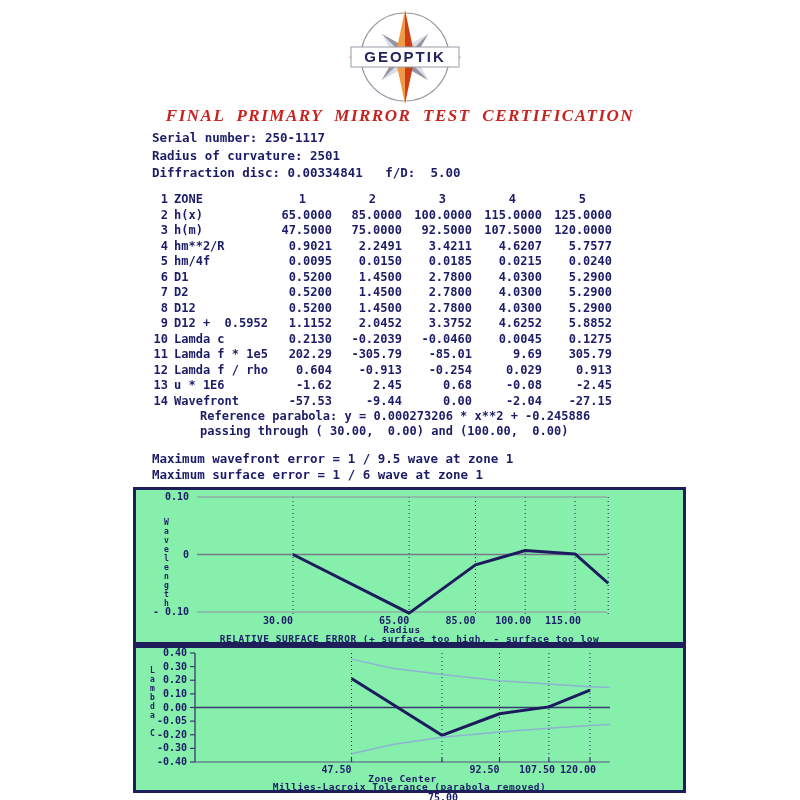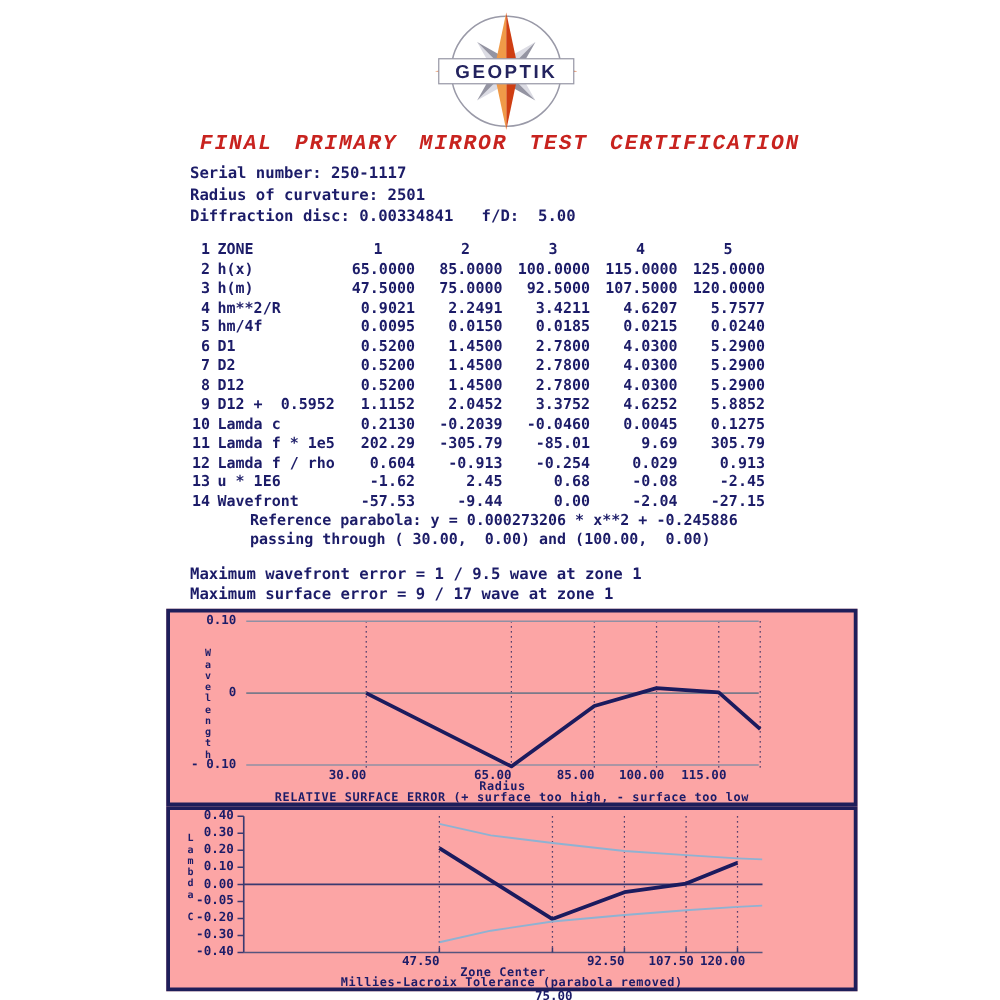--- a/index.html
+++ b/index.html
@@ -4,21 +4,21 @@
 <style>
   html,body{margin:0;padding:0;background:#ffffff;}
   #page{position:relative;width:800px;height:800px;background:#ffffff;overflow:hidden;
         font-family:"DejaVu Sans Mono",monospace;color:#1c1c68;}
 
   
   #logo{position:absolute;left:343px;top:6px;width:124px;height:102px;}
 
   
   #title{position:absolute;left:0;top:106px;width:800px;text-align:center;
-         font-family:Liberation Mono, monospace;font-style:italic;font-weight:bold;
+         font-family:Liberation Serif, serif;font-style:italic;font-weight:bold;
          font-size:17px;letter-spacing:1.5px;word-spacing:6px;color:#c8231f;}
   .infoline{position:absolute;left:152px;font-size:12.5px;font-weight:bold;white-space:pre;}
   #info-serial{top:130px;}
   #info-radius{top:148px;}
   #info-diff{top:165px;}
 
   
   #zone-table{position:absolute;left:152px;top:192px;font-size:12px;font-weight:bold;}
   .trow{display:grid;grid-template-columns:16px 94px repeat(5,70px);line-height:15.5px;height:15.5px;}
   .tnum{text-align:right;white-space:pre;}
@@ -26,21 +26,21 @@
   .tval{text-align:right;white-space:pre;}
   .tval.hdr{padding-right:26px;}
   .noteline{position:absolute;left:200px;font-size:12px;font-weight:bold;white-space:pre;}
   #note-0{top:409px;}
   #note-1{top:424px;}
   .errline{position:absolute;left:152px;font-size:12.5px;font-weight:bold;white-space:pre;}
   #err-0{top:451px;}
   #err-1{top:467px;}
 
   
-  .chartbox{position:absolute;left:133px;width:547px;background:#fca5a5;
+  .chartbox{position:absolute;left:133px;width:547px;background:#86efac;
             border:3px solid #1e1e5a;}
   #chart1{top:487px;height:152px;}
   #chart2{top:645px;height:142px;}
   .chartbox svg{position:absolute;left:0;top:0;}
   .clab{position:absolute;font-size:10px;font-weight:bold;color:#1c1c68;line-height:9px;white-space:pre;}
   .ytick{width:50px;text-align:right;}
   .xtick{width:60px;text-align:left;}
   .axlab{text-align:center;font-size:9.5px;letter-spacing:0.5px;}
   .cap{text-align:center;font-size:9.5px;letter-spacing:0.5px;}
   .vlab{writing-mode:vertical-rl;text-orientation:upright;font-size:8px;line-height:8px;letter-spacing:0px;}
@@ -227,21 +227,21 @@
         <span class="tval">-9.44</span>
         <span class="tval">0.00</span>
         <span class="tval">-2.04</span>
         <span class="tval">-27.15</span>
       </div>
     </div>
 
   <div class="noteline" id="note-0">Reference parabola: y = 0.000273206 * x**2 + -0.245886</div>
   <div class="noteline" id="note-1">passing through ( 30.00,  0.00) and (100.00,  0.00)</div>
   <div class="errline" id="err-0">Maximum wavefront error = 1 / 9.5 wave at zone 1</div>
-  <div class="errline" id="err-1">Maximum surface error = 9 / 17 wave at zone 1</div>
+  <div class="errline" id="err-1">Maximum surface error = 1 / 6 wave at zone 1</div>
 
   <div class="chartbox" id="chart1">
       <svg width="547" height="152">
         <line x1="157" x2="157" y1="7" y2="124" stroke="#1e1e5a" stroke-width="1" stroke-dasharray="1,3"></line>
         <line x1="273.11764705882354" x2="273.11764705882354" y1="7" y2="124" stroke="#1e1e5a" stroke-width="1" stroke-dasharray="1,3"></line>
         <line x1="339.47058823529414" x2="339.47058823529414" y1="7" y2="124" stroke="#1e1e5a" stroke-width="1" stroke-dasharray="1,3"></line>
         <line x1="389.2352941176471" x2="389.2352941176471" y1="7" y2="124" stroke="#1e1e5a" stroke-width="1" stroke-dasharray="1,3"></line>
         <line x1="439" x2="439" y1="7" y2="124" stroke="#1e1e5a" stroke-width="1" stroke-dasharray="1,3"></line>
         <line x1="472.1764705882353" x2="472.1764705882353" y1="7" y2="124" stroke="#1e1e5a" stroke-width="1" stroke-dasharray="1,3"></line>
         <line x1="61" x2="471" y1="7" y2="7" stroke="#9090a4" stroke-width="1.1"></line>

